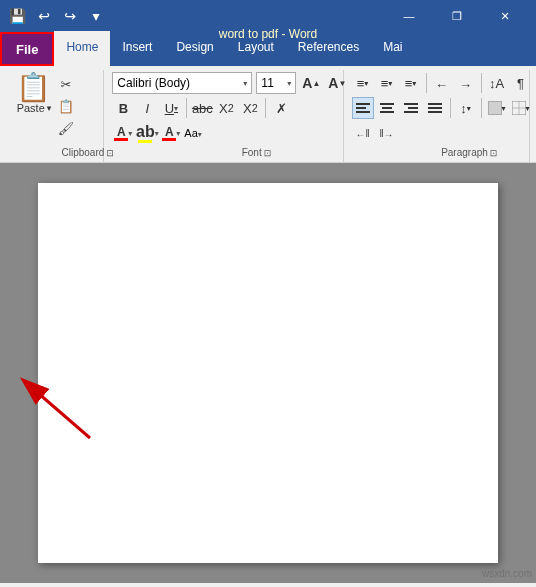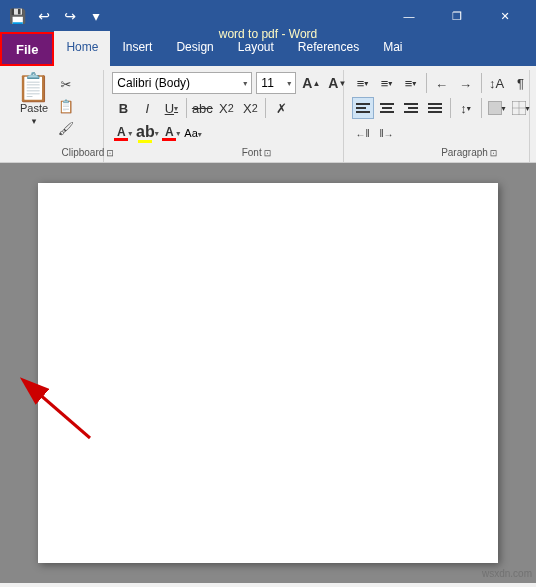--- a/index.html
+++ b/index.html
@@ -359,21 +359,21 @@
   <div class="ribbon-tab">References</div>
   <div class="ribbon-tab">Mai</div>
 </div>
 
 <div class="ribbon-body">
 
   <div class="ribbon-group">
     <div class="ribbon-group-content">
       <div class="paste-btn">
         <div class="paste-icon">📋</div>
-        <div style="display:flex;align-items:center;gap:2px;flex-direction:column;">
+        <div style="display:flex;align-items:center;gap:2px;">
           <span class="paste-label">Paste</span>
           <span class="paste-arrow">▾</span>
         </div>
       </div>
       <div class="clipboard-side">
         <div class="clipboard-small-btn">✂</div>
         <div class="clipboard-small-btn">📋</div>
         <div class="clipboard-small-btn">🖌</div>
       </div>
     </div>

